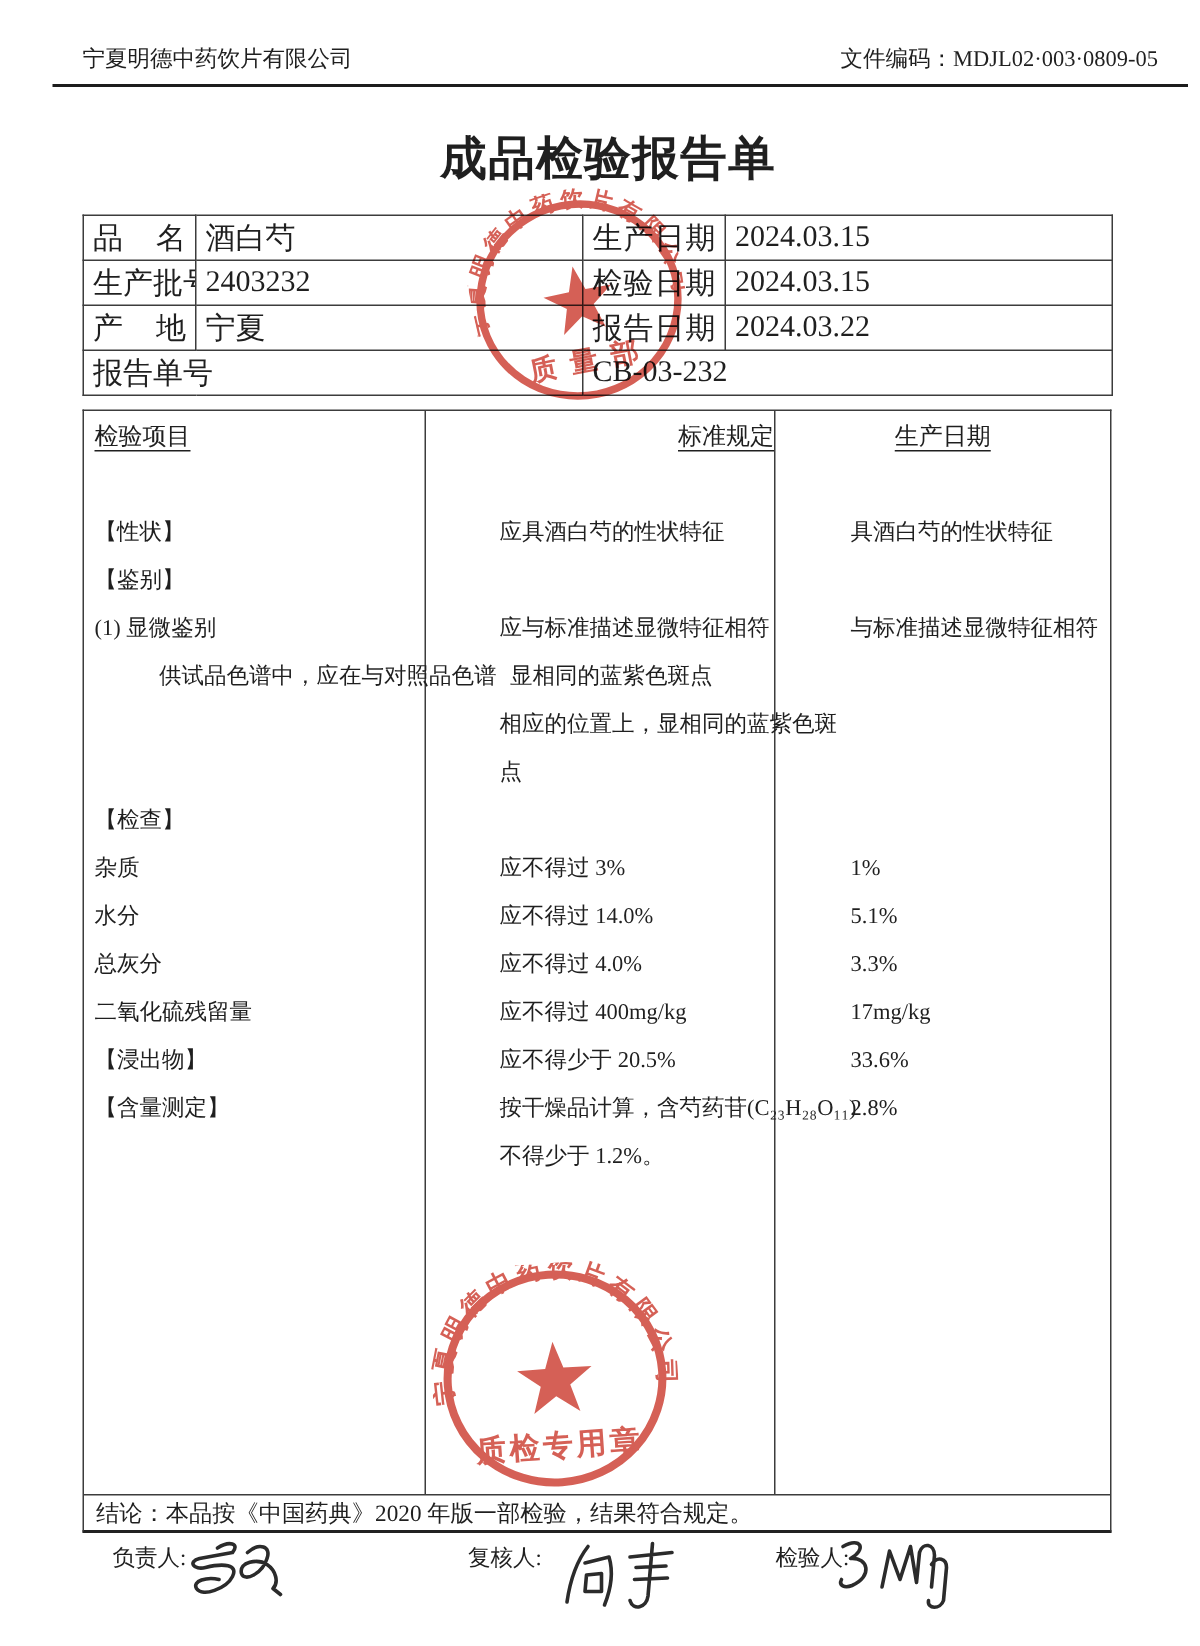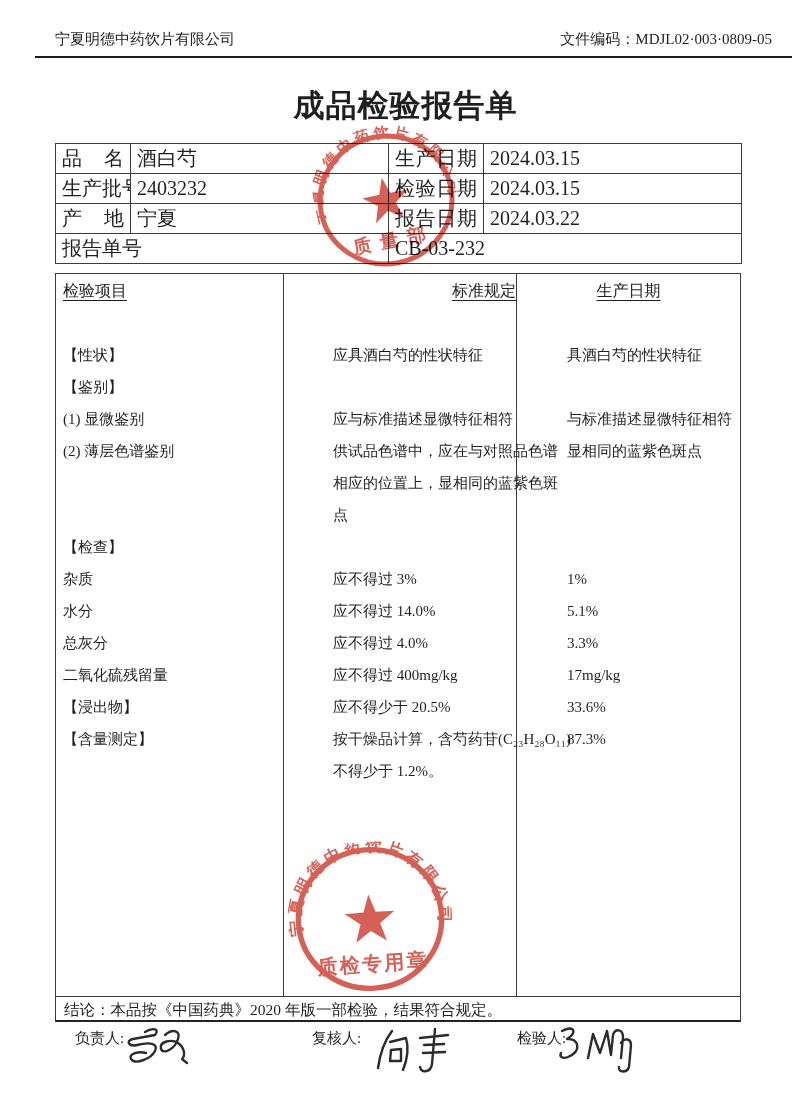--- a/index.html
+++ b/index.html
@@ -119,21 +119,20 @@
         <div class="insp-cell c0">【鉴别】</div>
         <div class="insp-cell c1"></div>
         <div class="insp-cell c2"></div>
       </div>
       <div class="insp-line">
         <div class="insp-cell c0">(1) 显微鉴别</div>
         <div class="insp-cell c1">应与标准描述显微特征相符</div>
         <div class="insp-cell c2">与标准描述显微特征相符</div>
       </div>
       <div class="insp-line">
-        <div class="insp-cell c0">(2) 薄层色谱鉴别</div>
         <div class="insp-cell c1">供试品色谱中，应在与对照品色谱</div>
         <div class="insp-cell c2">显相同的蓝紫色斑点</div>
       </div>
       <div class="insp-line">
         <div class="insp-cell c0"></div>
         <div class="insp-cell c1">相应的位置上，显相同的蓝紫色斑</div>
         <div class="insp-cell c2"></div>
       </div>
       <div class="insp-line">
         <div class="insp-cell c0"></div>
@@ -166,21 +165,21 @@
         <div class="insp-cell c2">17mg/kg</div>
       </div>
       <div class="insp-line">
         <div class="insp-cell c0">【浸出物】</div>
         <div class="insp-cell c1">应不得少于 20.5%</div>
         <div class="insp-cell c2">33.6%</div>
       </div>
       <div class="insp-line">
         <div class="insp-cell c0">【含量测定】</div>
         <div class="insp-cell c1">按干燥品计算，含芍药苷(C₂₃H₂₈O₁₁)</div>
-        <div class="insp-cell c2">87.3%</div>
+        <div class="insp-cell c2">2.8%</div>
       </div>
       <div class="insp-line">
         <div class="insp-cell c0"></div>
         <div class="insp-cell c1">不得少于 1.2%。</div>
         <div class="insp-cell c2"></div>
       </div>
     </div>
   <div class="abs concl">结论：本品按《中国药典》2020 年版一部检验，结果符合规定。</div>
 </div>
 

